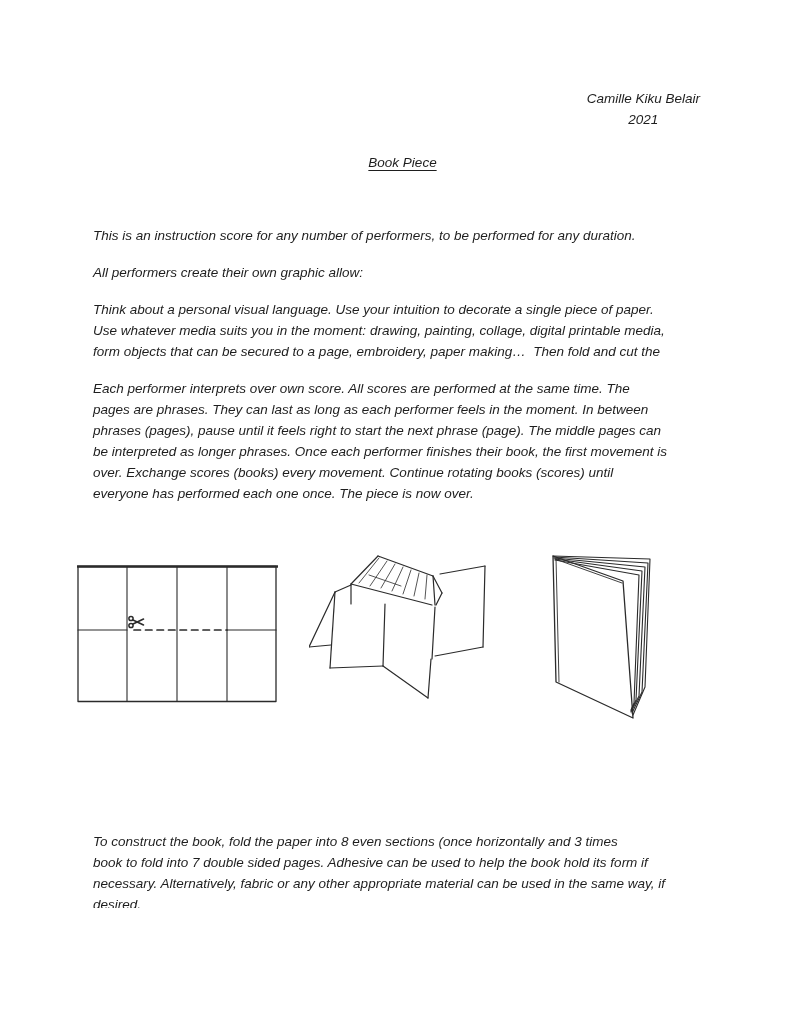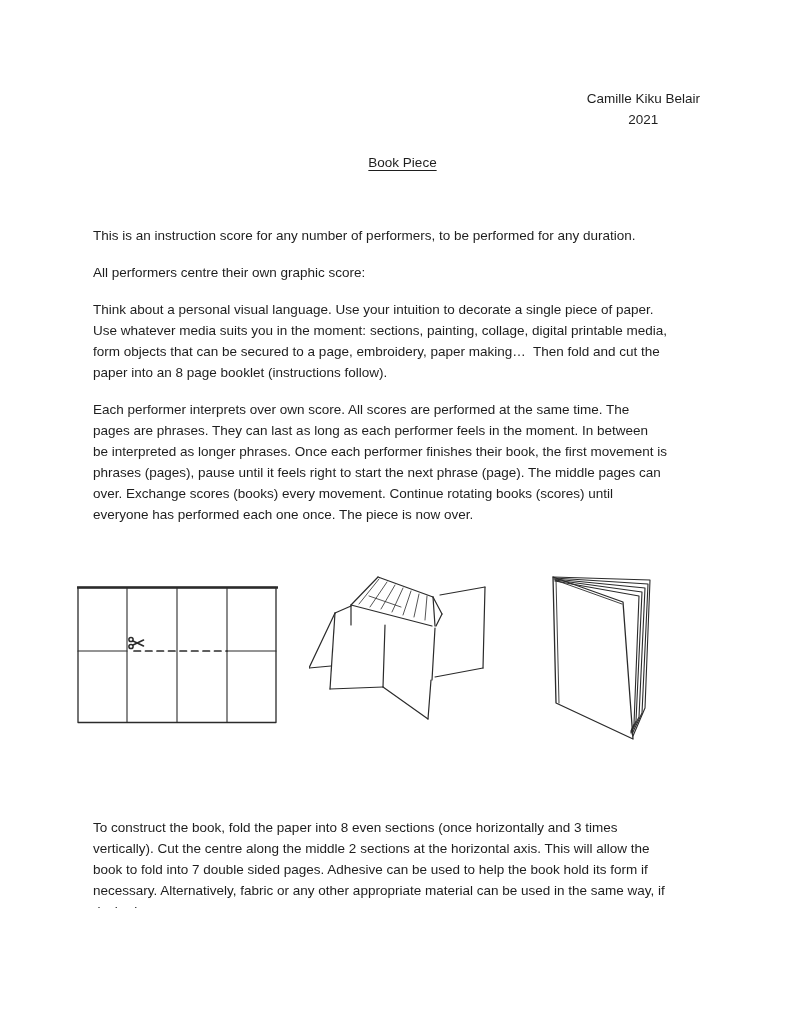--- a/index.html
+++ b/index.html
@@ -5,36 +5,37 @@
   html,body{margin:0;padding:0;background:#ffffff;}
   .page{
     position:relative;
     width:793px;height:908px;
     margin:0 auto;
     background:#ffffff;
     color:#1e1e1e;
     font-family:"Liberation Sans","DejaVu Sans",sans-serif;
     font-size:13.5px;line-height:21px;
     overflow:hidden;
+    font-style:italic;
   }
   .byline{
     margin:88px 93px 0 auto;
     width:max-content;
     text-align:center;
   }
   .doc-title{
     margin-top:22px;
     text-align:center;
     text-decoration:underline;
     text-underline-offset:3px;
     padding-left:12px;
   }
   .para{margin:16px 0 0 93px;}
   .para.first{margin-top:52px;}
-  .para.after-figs{margin-top:75px;}
+  .para.after-figs{margin-top:110px;}
   .line{white-space:pre;height:21px;}
   .figures{
     position:relative;
     margin-top:42px;
     height:175px;
     width:793px;
   }
   .figures svg{position:absolute;display:block;}
   #fig1{left:77px;top:19px;}
   #fig2{left:309px;top:9px;}
@@ -60,33 +61,32 @@
     <div>Camille Kiku Belair</div>
     <div>2021</div>
   </div>
 
   <div class="doc-title">Book Piece</div>
 
   <div class="para first">
       <div class="line">This is an instruction score for any number of performers, to be performed for any duration.</div>
     </div>
   <div class="para">
-      <div class="line">All performers centre their own graphic score:</div>
+      <div class="line">All performers create their own graphic allow:</div>
     </div>
   <div class="para">
       <div class="line">Think about a personal visual language. Use your intuition to decorate a single piece of paper.</div>
-      <div class="line">Use whatever media suits you in the moment: sections, painting, collage, digital printable media,</div>
+      <div class="line">Use whatever media suits you in the moment: drawing, painting, collage, digital printable media,</div>
       <div class="line">form objects that can be secured to a page, embroidery, paper making…  Then fold and cut the</div>
-      <div class="line">paper into an 8 page booklet (instructions follow).</div>
     </div>
   <div class="para">
       <div class="line">Each performer interprets over own score. All scores are performed at the same time. The</div>
       <div class="line">pages are phrases. They can last as long as each performer feels in the moment. In between</div>
+      <div class="line">phrases (pages), pause until it feels right to start the next phrase (page). The middle pages can</div>
       <div class="line">be interpreted as longer phrases. Once each performer finishes their book, the first movement is</div>
-      <div class="line">phrases (pages), pause until it feels right to start the next phrase (page). The middle pages can</div>
       <div class="line">over. Exchange scores (books) every movement. Continue rotating books (scores) until</div>
       <div class="line">everyone has performed each one once. The piece is now over.</div>
     </div>
 
   <div class="figures">
 
     <svg id="fig1" width="201" height="138" viewBox="0 0 201 138">
       <rect x="1" y="1.5" width="198" height="135" stroke-width="1.3"></rect>
       <line x1="0" y1="1.5" x2="201" y2="1.5" stroke-width="2.6"></line>
       <line x1="50" y1="2" x2="50" y2="136" stroke-width="1.1"></line>
@@ -152,21 +152,20 @@
       </g>
       <path d="M2,1 L72,26 L82,163 L5,127 Z" fill="#ffffff" stroke-width="1.3"></path>
       <line x1="4" y1="4" x2="71" y2="28" stroke-width="0.9"></line>
       <line x1="5" y1="3" x2="8" y2="127" stroke-width="0.9"></line>
     </svg>
 
   </div>
 
   <div class="para after-figs">
       <div class="line">To construct the book, fold the paper into 8 even sections (once horizontally and 3 times</div>
-      <div class="line">vertically). Cut the centre along the middle 2 sections at the horizontal axis. This will allow the</div>
       <div class="line">book to fold into 7 double sided pages. Adhesive can be used to help the book hold its form if</div>
       <div class="line">necessary. Alternatively, fabric or any other appropriate material can be used in the same way, if</div>
       <div class="line">desired.</div>
     </div>
 
   <div class="footer">© Camille Kiku Belair 2021</div>
 
 </div>
 
 </body></html>

